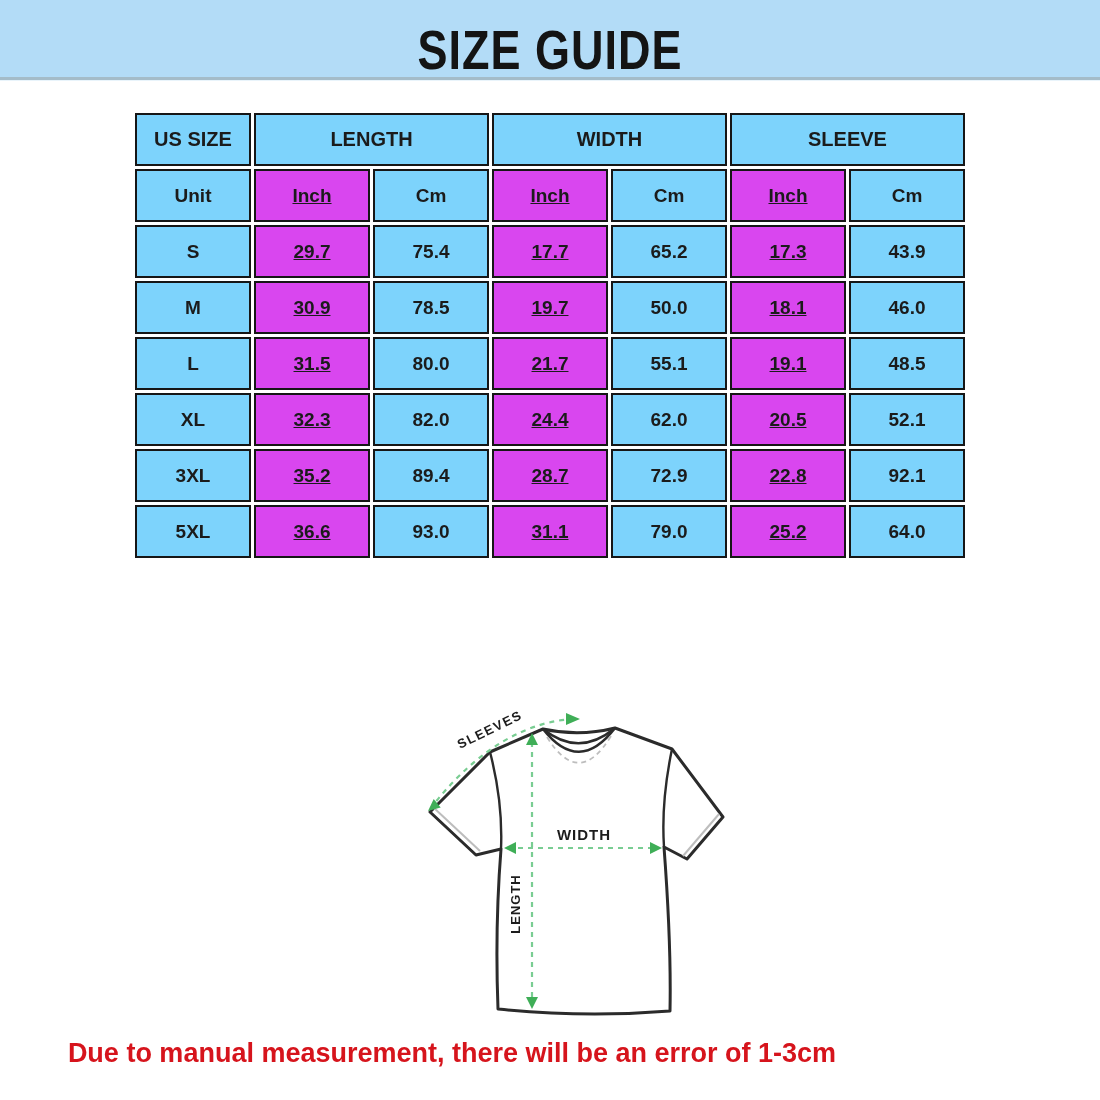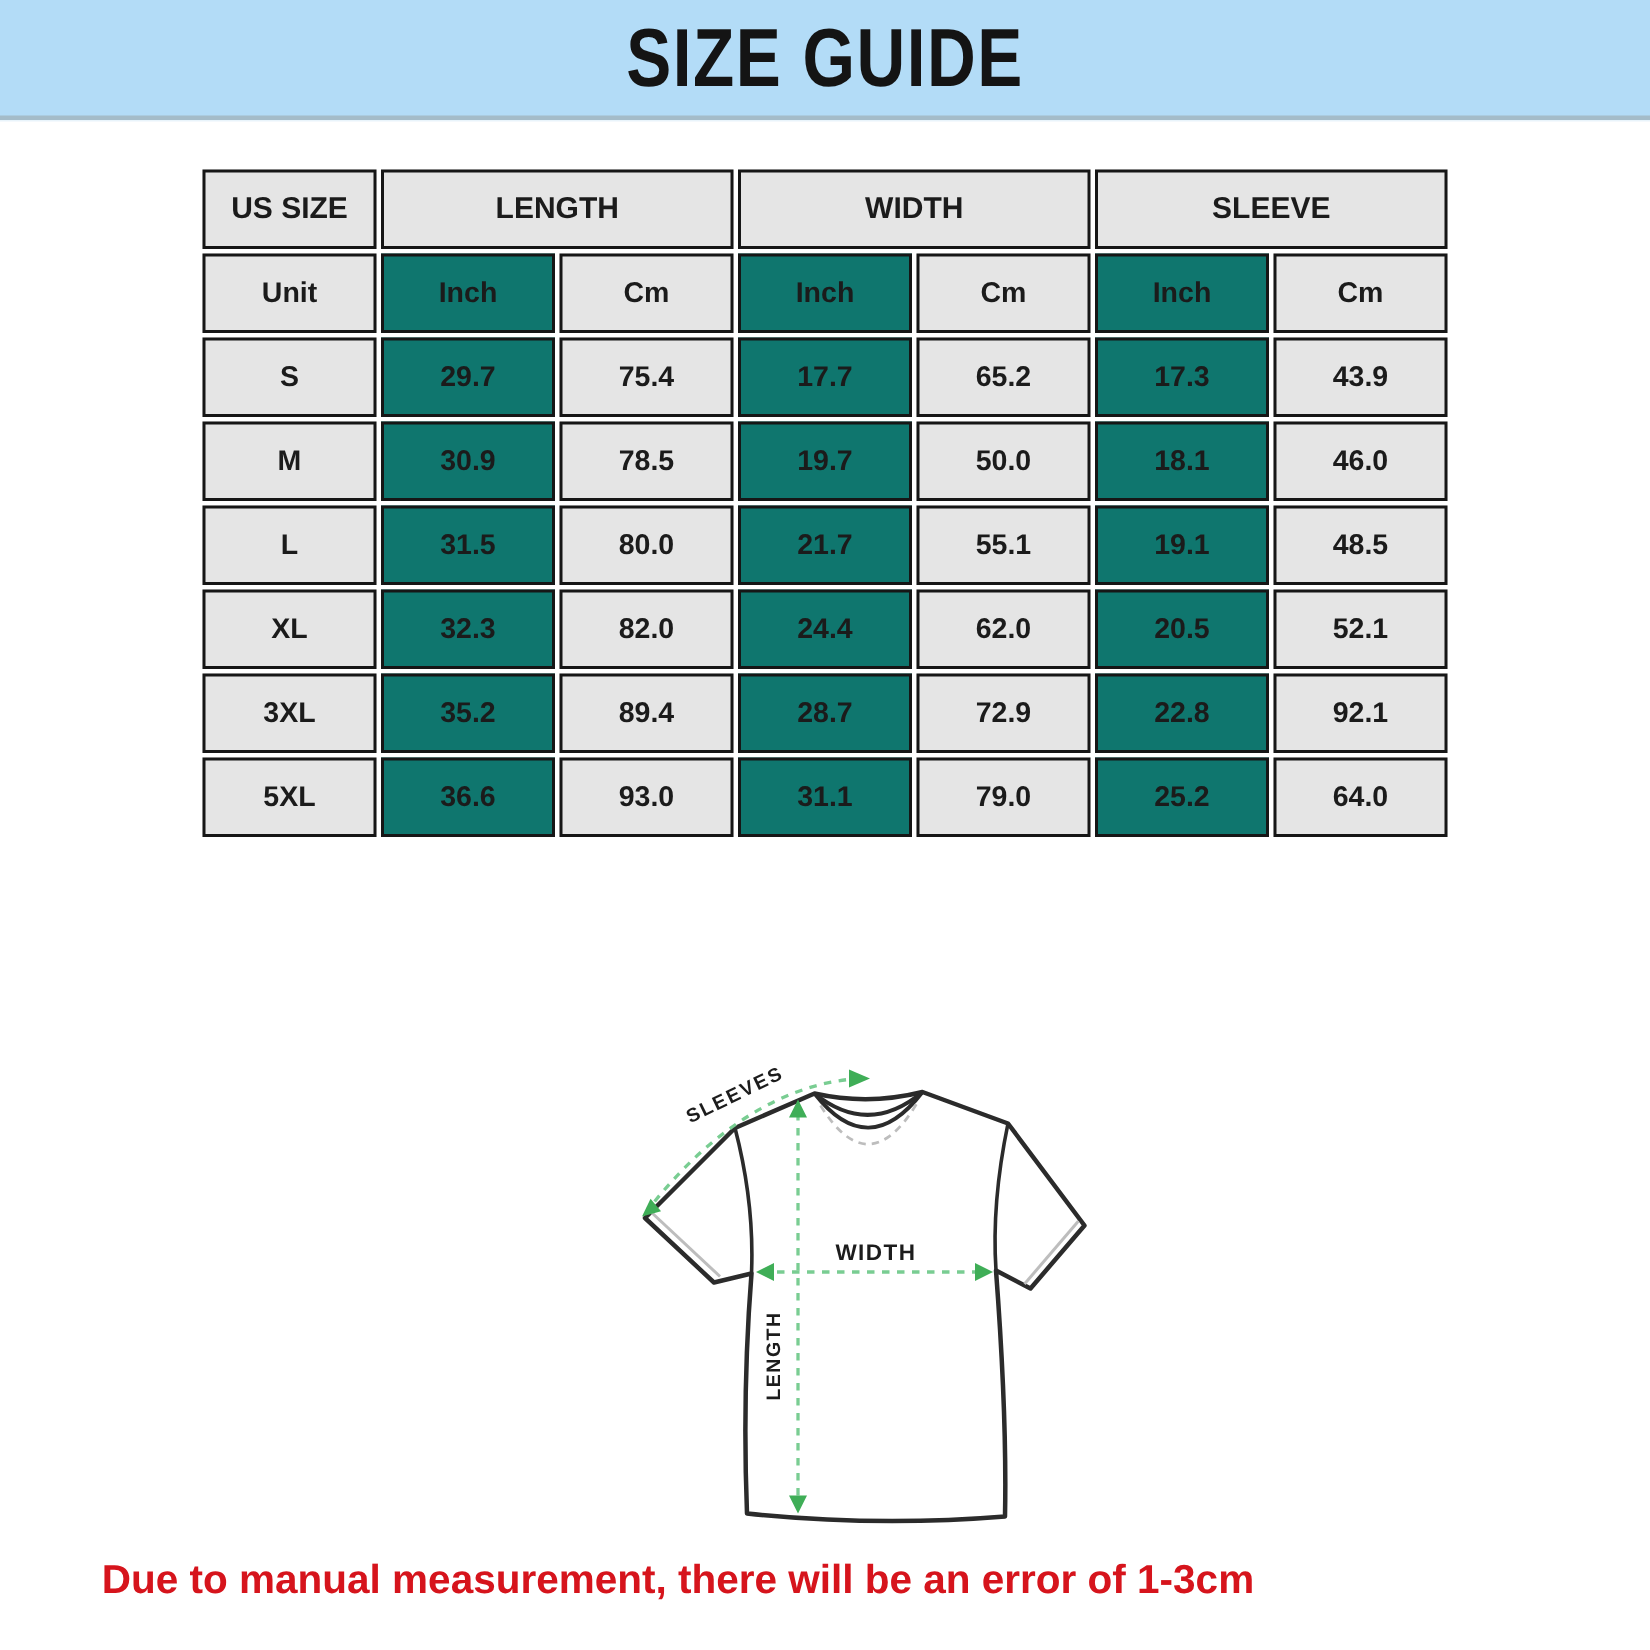--- a/index.html
+++ b/index.html
@@ -7,42 +7,42 @@
     width:1100px; height:1100px; position:relative;
     background:#ffffff;
     font-family:"Liberation Sans", "DejaVu Sans", sans-serif;
     color:#1b1b1b;
   }
   
   .header-bar {
     height:77px; background:#b3dcf7;
     border-bottom:3px solid #a4bcc9;
     box-shadow:0 1px 0 #e9f4fb;
-    display:flex; align-items:center; justify-content:center;
+    display:flex; align-items:flex-end; justify-content:center;
   }
   .page-title {
     font-size:45px; font-weight:bold; letter-spacing:1px; color:#141414;
     transform:scaleY(1.22); transform-origin:center;
   }
   
   .table-wrap { margin:30px auto 0 auto; width:836px; }
   table.size-table {
     width:836px; table-layout:fixed;
     border-collapse:separate; border-spacing:3px;
   }
   table.size-table th, table.size-table td {
     border:2px solid #161616;
     height:49px; padding:0;
     text-align:center; vertical-align:middle;
     font-weight:bold;
   }
   table.size-table th { font-size:20px; }
   table.size-table td { font-size:19px; }
-  .cell-gray  { background:#e5e5e5;margin-left:16px; }
-  .cell-white { background:#0f766e; }
+  .cell-gray  { background:#7dd3fc;margin-left:16px; }
+  .cell-white { background:#d946ef;text-decoration:underline; }
   
   .shirt-wrap { position:absolute; left:420px; top:690px; width:340px; height:330px; }
   
   .note-text {
     position:absolute; top:1038px; left:0; width:904px;
     box-sizing:border-box; 
     text-align:center;
     font-size:27px; font-weight:bold; color:#d6141c;
   }
 </style>

